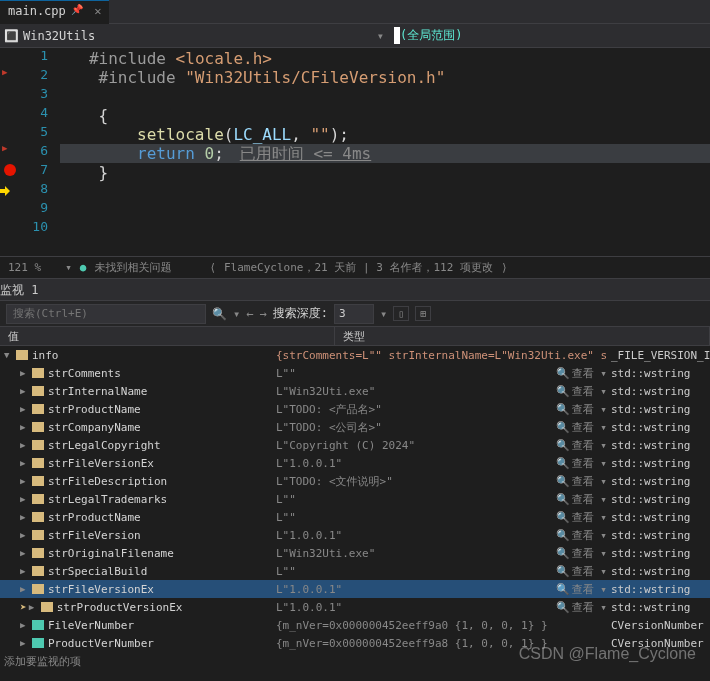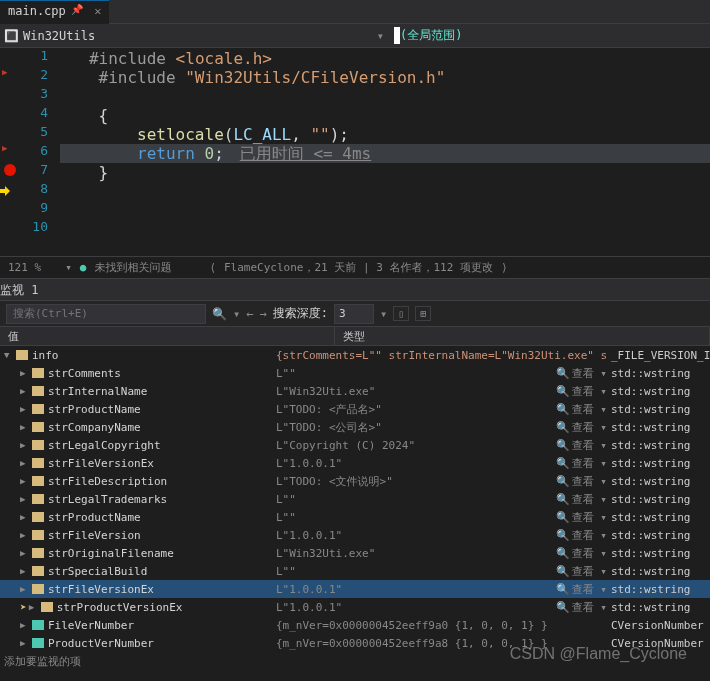--- a/index.html
+++ b/index.html
@@ -53,21 +53,21 @@
 .exp{color:#888;width:10px;font-size:9px}
 .fld{width:12px;height:10px;display:inline-block;background:#d7ba7d;margin-right:2px}
 .fld2{width:12px;height:10px;display:inline-block;background:#4ec9b0;margin-right:2px}
 .mag{color:#888;margin-left:auto;margin-right:2px}
 .view{color:#888}
 .vred{color:#ce9178}
 .vgray{color:#888}
 .sel{background:#264f78}
 .arw{color:#d7ba7d}
 .add-row{color:#888;padding:2px 4px;font-size:11px}
-.wm{position:absolute;bottom:18px;right:23px;color:#aaa;font-size:16px;opacity:.6;font-family:Arial}
+.wm{position:absolute;bottom:18px;right:14px;color:#aaa;font-size:16px;opacity:.6;font-family:Arial}
 </style>
 </head>
 <body>
 
 <div class="tab-bar">
 <div class="tab">
 <span>main.cpp</span>
 <span class="pin">📌</span>
 <span class="close-x">✕</span>
 </div>

